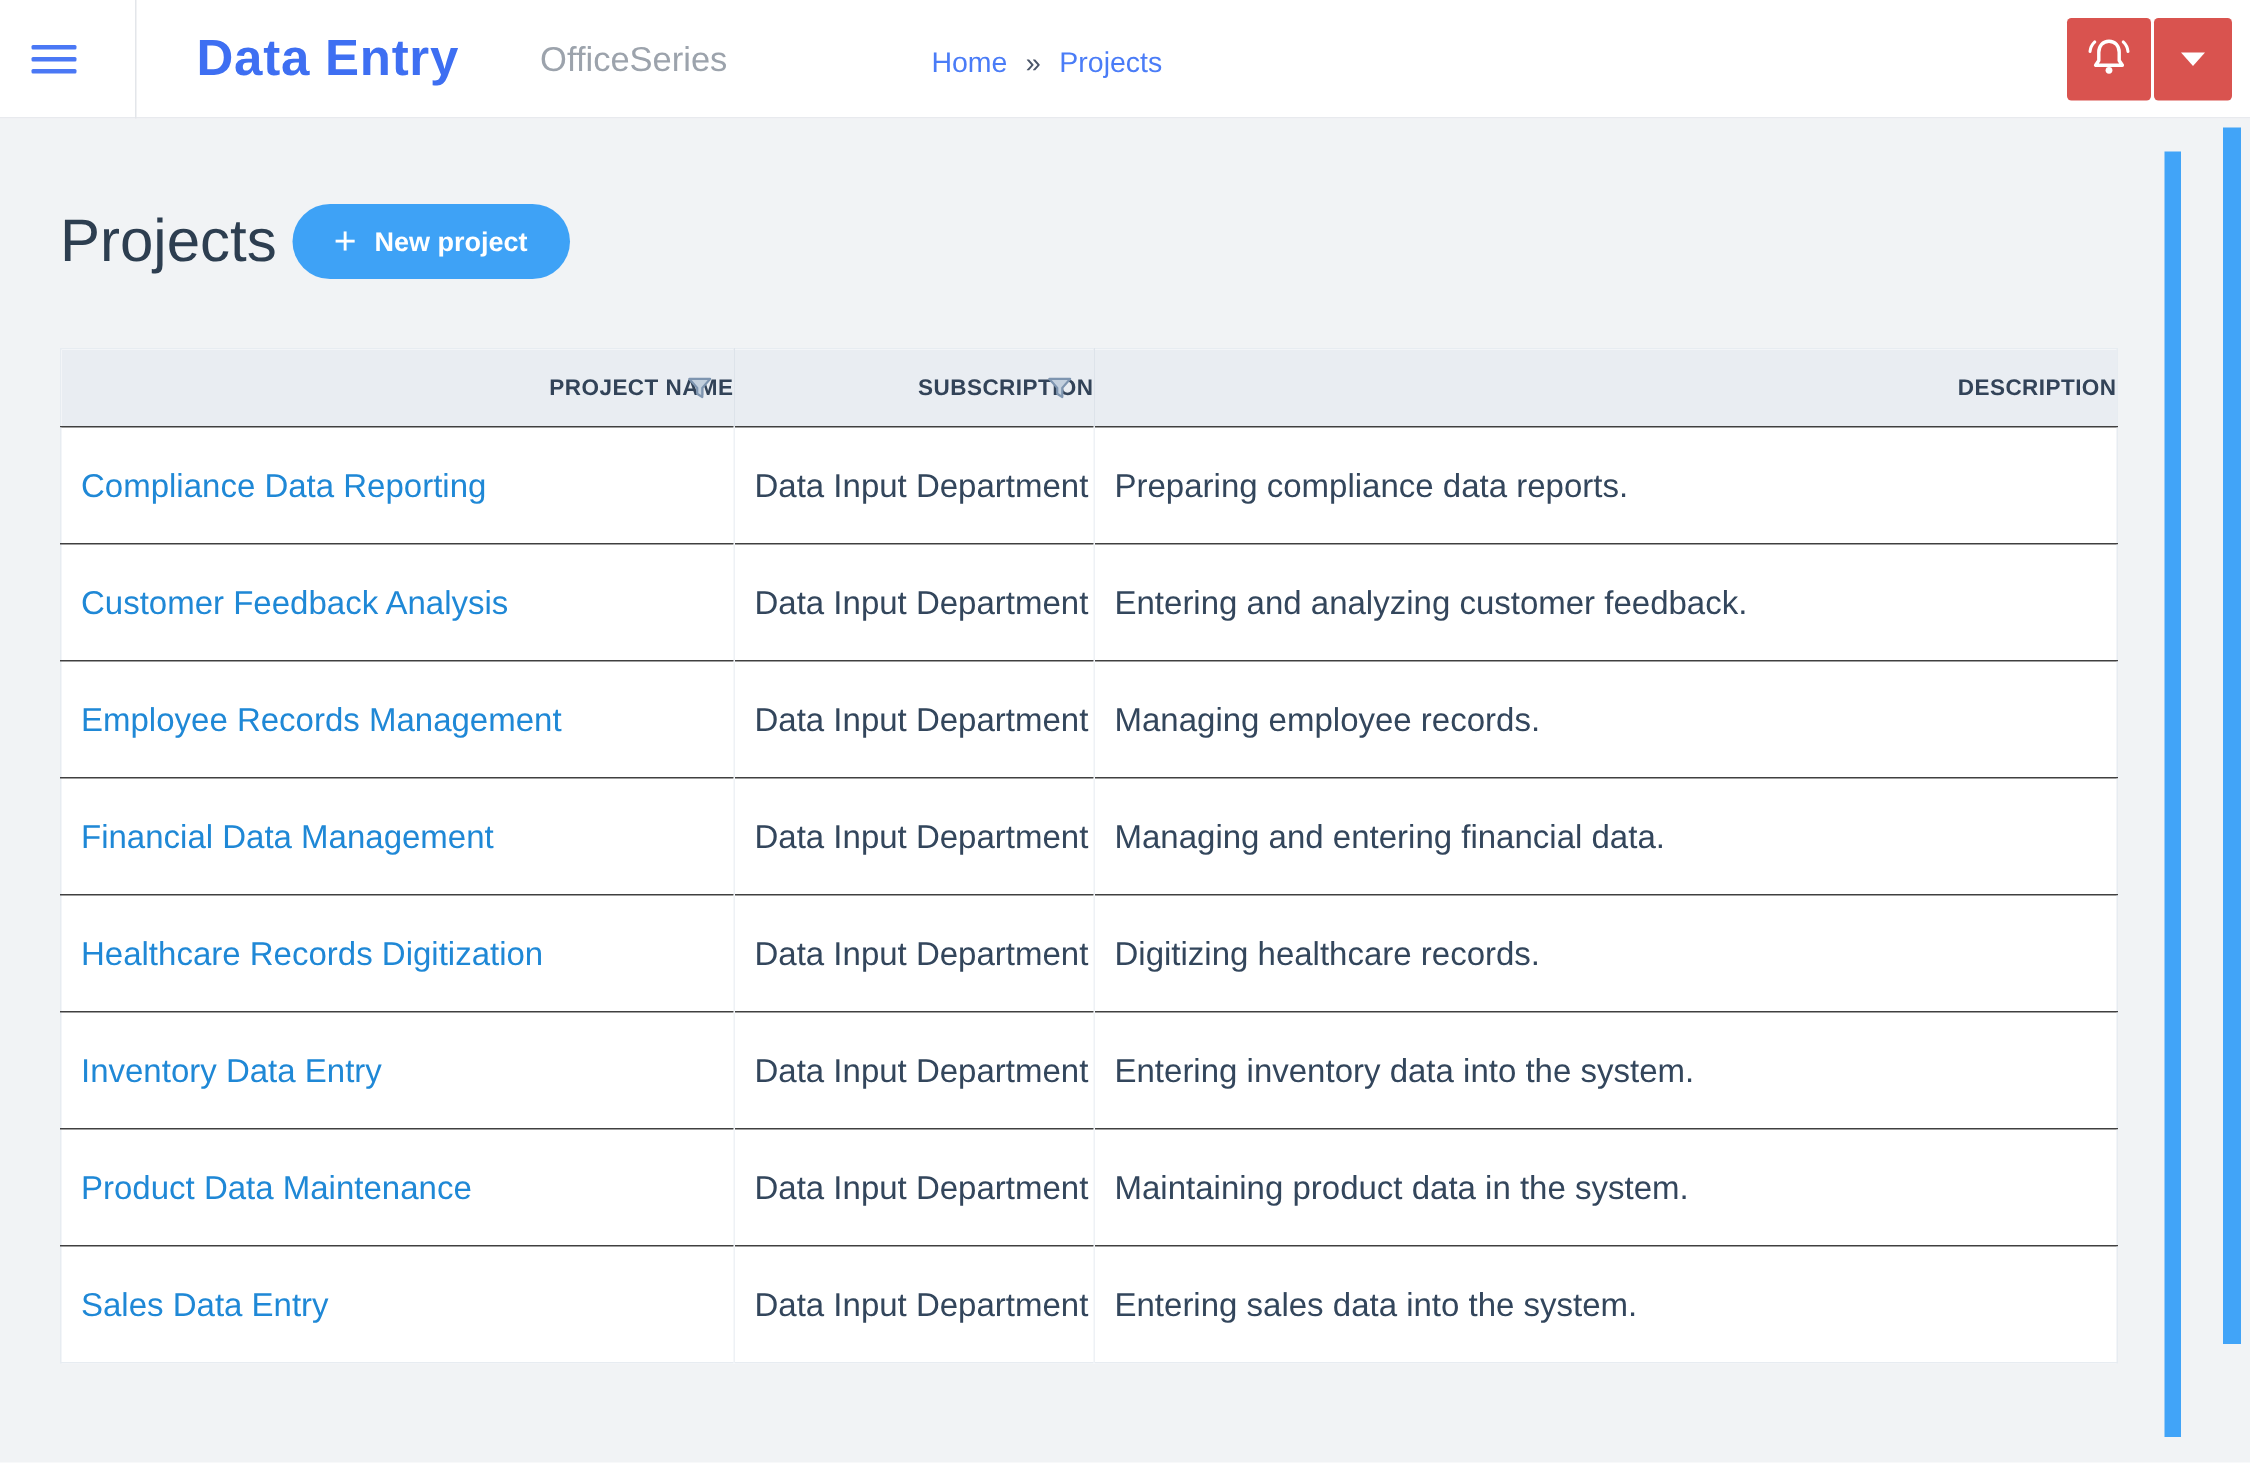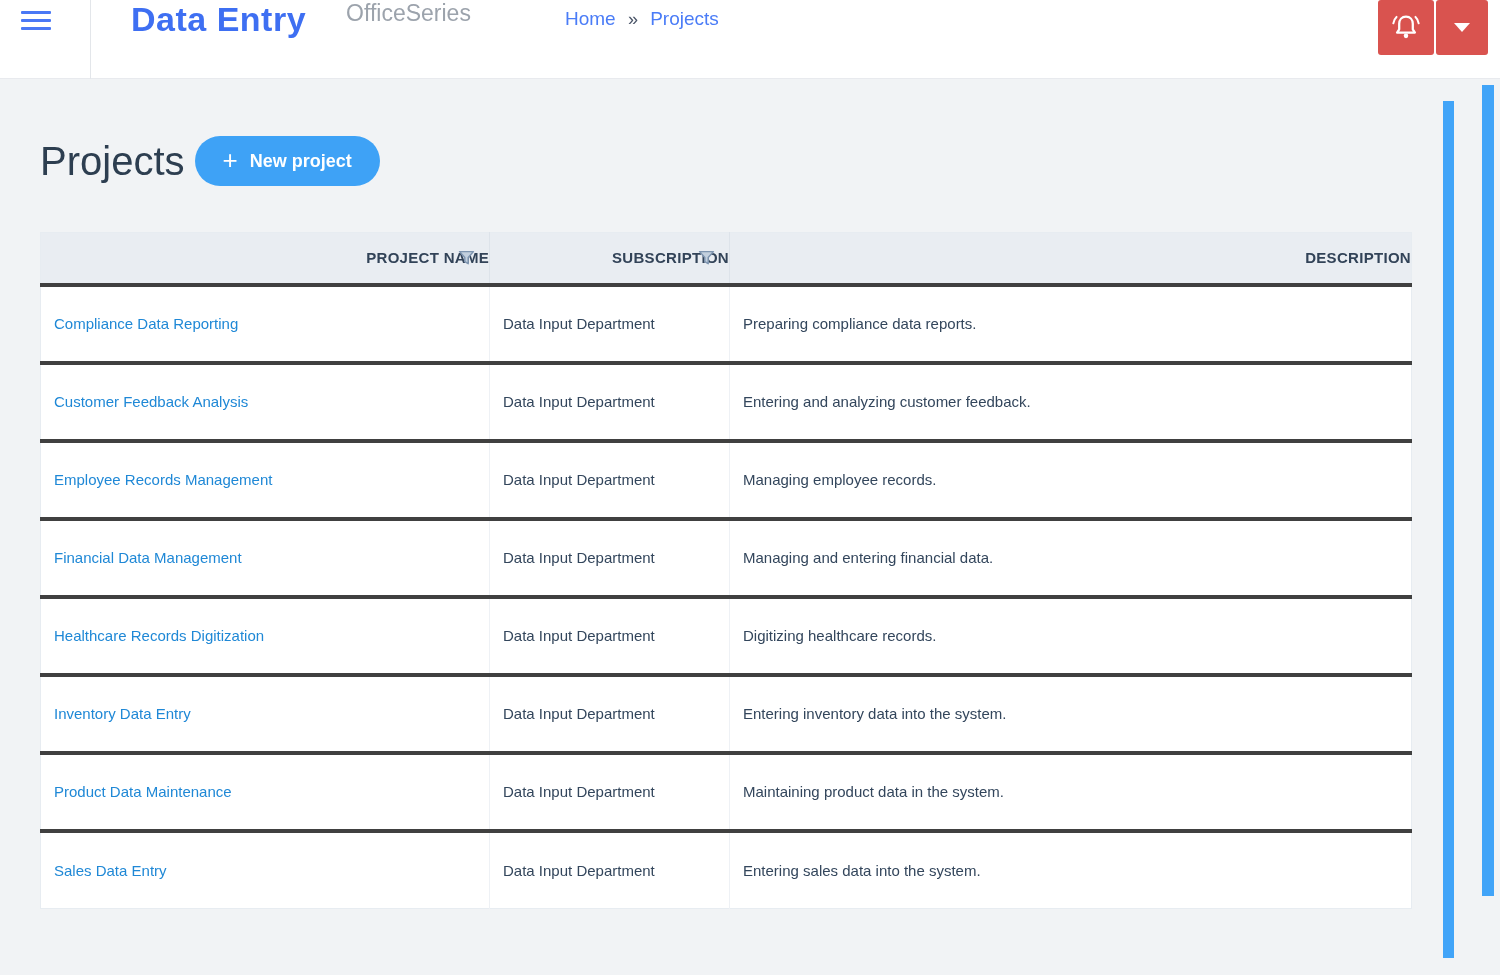--- a/index.html
+++ b/index.html
@@ -8,40 +8,40 @@
     font-family:"Liberation Sans", sans-serif;
     background:#f1f3f5;
     position:relative;
     color:#32455c;
   }
 
   
   .topbar {
     position:absolute; top:0; left:0; width:1500px; height:79px;
     background:#ffffff; border-bottom:1px solid #e8eaee;
-    display:flex; gap:16px;
+    display:flex; align-items:center;gap:16px;
   }
   .menu-btn {
     margin-left:21px; width:36px; height:40px;
     background:none; border:none; cursor:pointer;
     display:flex; flex-direction:column; justify-content:center; gap:5px;
   }
   .menu-btn i {
     display:block; width:30px; height:3px;
     background:#4a78f5; border-radius:1px;
   }
   .topbar-divider {
     width:1px; height:79px; background:#e3e6ea; margin-left:17px;
   }
   .app-title {
     margin-left:24px; font-size:34px; font-weight:bold;
     color:#3e6ff2; text-decoration:none; letter-spacing:0.5px; cursor:pointer;
   }
-  .suite-name { margin-left:24px; font-size:23px; color:#9ca3ac; }
-  .breadcrumb { margin-left:78px; font-size:19px; padding-top:8px; }
+  .suite-name { margin-left:38px; font-size:23px; color:#9ca3ac; }
+  .breadcrumb { margin-left:120px; font-size:19px; padding-top:8px; }
   .breadcrumb a { color:#4a7cf7; text-decoration:none; cursor:pointer; }
   .breadcrumb .sep { color:#4a5568; margin:0 7px; font-size:18px; }
   .topbar-actions { margin-left:auto; margin-right:12px; display:flex; gap:2px; }
   .danger-btn {
     width:56px; height:55px; border:none; border-radius:3px;
     background:#d9534f; cursor:pointer;
     display:flex; align-items:center; justify-content:center;
   }
   .danger-btn.caret-btn { width:52px; }
   .caret-shape {
@@ -75,22 +75,22 @@
     font-size:15px; font-weight:bold; color:#324358; letter-spacing:0.3px;
     padding-left:13px; position:relative;
     border-right:1px solid #dde3ea;
   }
   .projects-table th:last-child { border-right:none; }
   .filter-btn {
     position:absolute; right:12px; top:50%; transform:translateY(-50%);
     background:none; border:none; cursor:pointer; padding:2px; line-height:0;
   }
   .projects-table td {
-    height:78px; padding-left:13px; font-size:15px; color:#33465c;
-    border-top:4px solid #404040; border-right:1px solid #eef1f5;
+    height:78px; padding-left:13px; font-size:22px; color:#33465c;
+    border-top:1px solid #404040; border-right:1px solid #eef1f5;
     vertical-align:middle; background:#ffffff;
   }
   .projects-table td:last-child { border-right:none; }
   .projects-table td a {
     color:#1f88d6; text-decoration:none; cursor:pointer;
   }
 
   
   .scroll-thumb { position:absolute; background:#41a4f8; }
   .scroll-thumb.inner { left:1443px; top:101px; width:11px; height:857px; }

